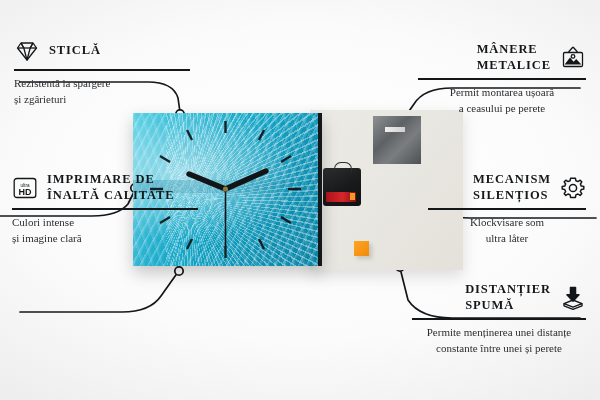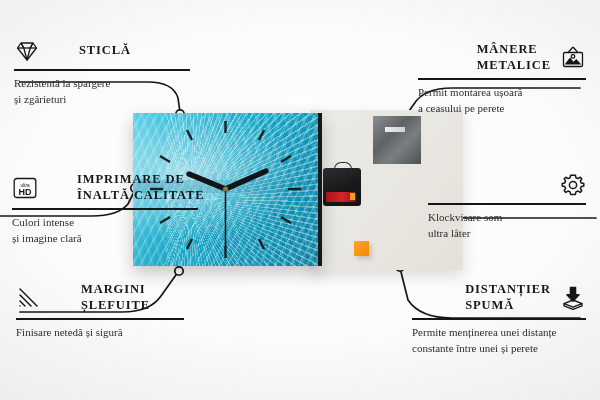--- a/index.html
+++ b/index.html
@@ -19,30 +19,29 @@
 
   
   .callout{position:absolute;}
   .callout .row{display:flex;align-items:center;gap:9px;}
   .callout.right .row{justify-content:flex-end;}
   .ttl{
     font-family:"Liberation Serif", serif;
     font-weight:700;font-size:12.5px;letter-spacing:.9px;
     color:#15181a;line-height:15.5px;text-transform:uppercase;
     white-space:nowrap;
-    margin-left:30px;
   }
   .callout.right .ttl{text-align:left;}
   .rule{height:1.6px;background:#14171a;margin-top:5px;}
   .sub{
     font-family:"Liberation Serif", serif;
     font-size:11px;line-height:16px;color:#2a2d30;
     margin-top:4px;white-space:pre-line;
   }
-  .callout.right .sub{text-align:left;}
+  .callout.right .sub{text-align:center;}
   .ico{flex:0 0 auto;width:26px;height:26px;display:block;}
 
   
   #product{position:absolute;left:133px;top:110px;width:330px;height:160px;}
 
   #backplate{
     position:absolute;left:177px;top:0;width:153px;height:160px;
     background:linear-gradient(128deg,#eceae4 0%,#e9e7e1 45%,#e3e1da 100%);
     box-shadow:0 6px 14px rgba(0,0,0,.13);
   }
@@ -210,38 +209,20 @@
       <div>
         <div class="ttl">IMPRIMARE DE</div>
         <div class="ttl">ÎNALTĂ CALITATE</div>
       </div>
     </div>
     <div class="rule" style="width:186px;"></div>
     <div class="sub">Culori intense
 și imagine clară</div>
   </div>
 
-  <div class="callout left" id="c-margini" style="left:16px;top:282px;width:168px;">
-    <div class="row">
-      <svg class="ico" viewBox="0 0 26 26">
-        <g stroke="#14171a" stroke-width="1.5" stroke-linecap="round">
-          <line x1="4" y1="4" x2="21" y2="21"></line>
-          <line x1="4" y1="10" x2="15" y2="21"></line>
-          <line x1="4" y1="16" x2="9" y2="21"></line>
-          <line x1="4" y1="21" x2="4" y2="21"></line>
-        </g>
-      </svg>
-      <div>
-        <div class="ttl">MARGINI</div>
-        <div class="ttl">ȘLEFUITE</div>
-      </div>
-    </div>
-    <div class="rule" style="width:168px;"></div>
-    <div class="sub">Finisare netedă și sigură</div>
-  </div>
 
   <div class="callout right" id="c-manere" style="left:418px;top:42px;width:168px;">
     <div class="row">
       <div>
         <div class="ttl">MÂNERE</div>
         <div class="ttl">METALICE</div>
       </div>
       <svg class="ico" viewBox="0 0 26 26">
         <g fill="none" stroke="#14171a" stroke-width="1.3" stroke-linejoin="round">
           <path d="M13,2 L8.5,7 M13,2 L17.5,7"></path>
@@ -251,20 +232,24 @@
         </g>
       </svg>
     </div>
     <div class="rule" style="width:168px;margin-left:auto;"></div>
     <div class="sub">Permit montarea ușoară
 a ceasului pe perete</div>
   </div>
 
   <div class="callout right" id="c-mecanism" style="left:428px;top:172px;width:158px;">
     <div class="row">
+      <div>
+        <div class="ttl">MECANISM</div>
+        <div class="ttl">SILENȚIOS</div>
+      </div>
       <svg class="ico" viewBox="0 0 26 26">
         <g fill="none" stroke="#14171a" stroke-width="1.5" stroke-linejoin="round">
           <path d="M13,3.2 l2.4,0 l.5,2.5 l2.1,.9 l2.1,-1.4 l1.7,1.7 l-1.4,2.1 l.9,2.1 l2.5,.5 l0,2.4 l-2.5,.5 l-.9,2.1 l1.4,2.1 l-1.7,1.7 l-2.1,-1.4 l-2.1,.9 l-.5,2.5 l-2.4,0 l-2.4,0 l-.5,-2.5 l-2.1,-.9 l-2.1,1.4 l-1.7,-1.7 l1.4,-2.1 l-.9,-2.1 l-2.5,-.5 l0,-2.4 l2.5,-.5 l.9,-2.1 l-1.4,-2.1 l1.7,-1.7 l2.1,1.4 l2.1,-.9 l.5,-2.5 z"></path>
           <circle cx="13" cy="13" r="3.6"></circle>
         </g>
       </svg>
     </div>
     <div class="rule" style="width:158px;margin-left:auto;"></div>
     <div class="sub">Klockvisare som
 ultra låter</div>

